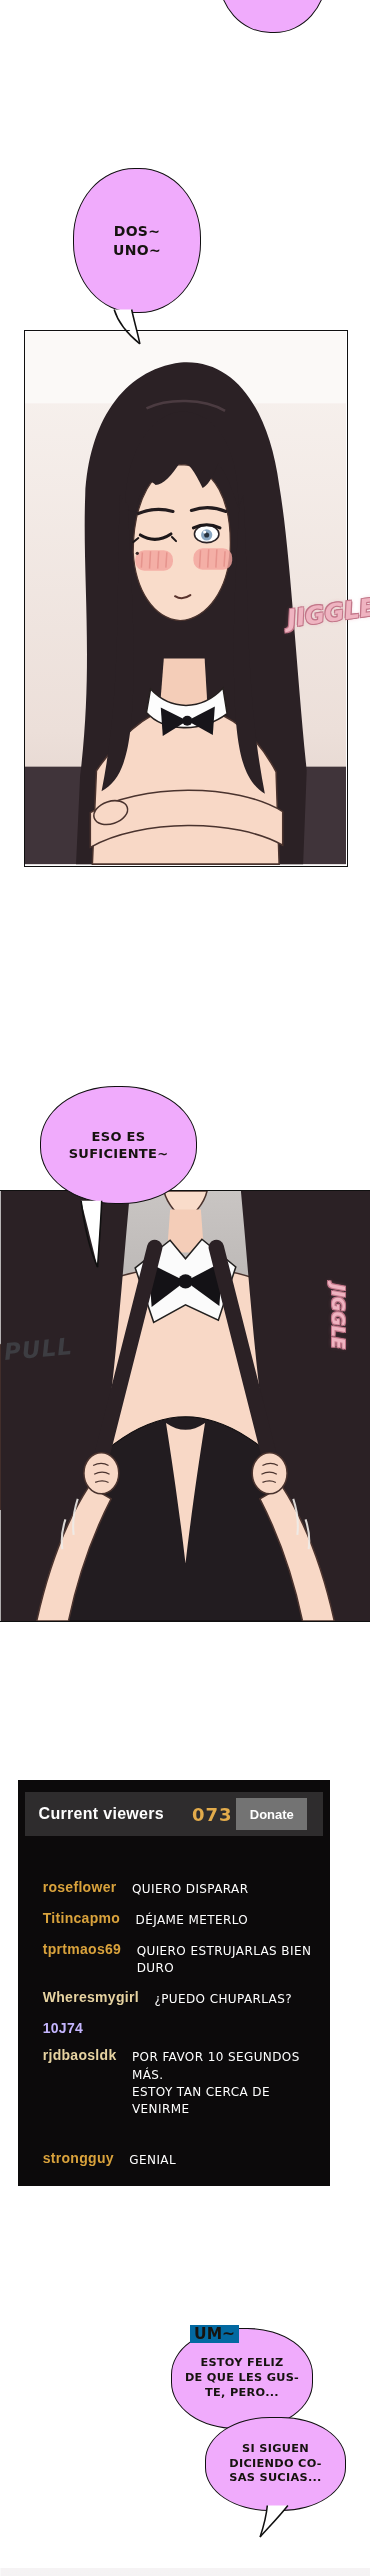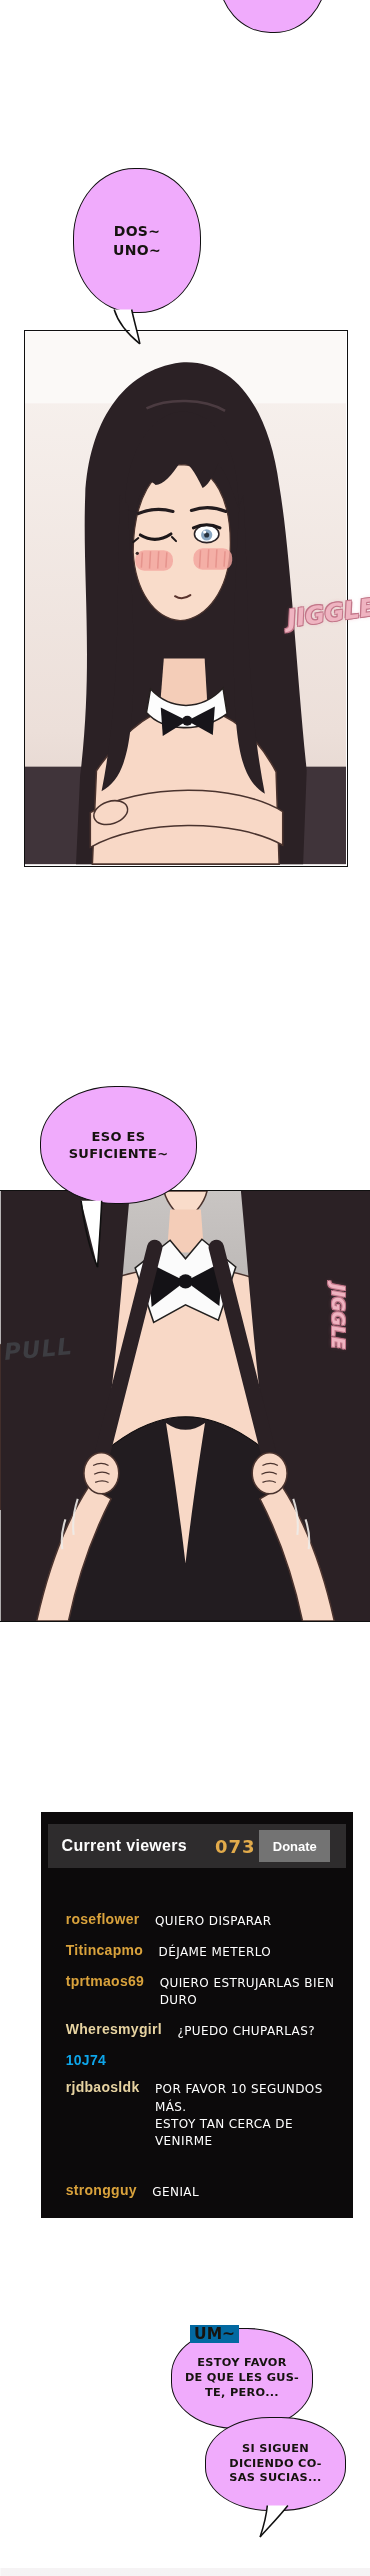--- a/index.html
+++ b/index.html
@@ -12,22 +12,22 @@
           display:flex;align-items:center;justify-content:center;text-align:center;
           color:#16130f;font-weight:bold;white-space:pre-line;z-index:20;box-sizing:border-box;
           line-height:1.32;letter-spacing:0.3px;}
   .tail{position:absolute;z-index:21;}
   .sfx{position:absolute;font-weight:900;font-style:italic;z-index:12;white-space:nowrap;}
   .sfx.pink{color:rgba(243,186,198,.92);
             text-shadow:1px 1px 0 #c27689,-1px -1px 0 #c27689,1px -1px 0 #c27689,-1px 1px 0 #c27689,0 0 4.1px rgba(220,130,150,.45);}
   .sfx.dark{color:#3d3d42;font-style:italic;letter-spacing:1px;}
   .um-label{position:absolute;z-index:22;background:#0369a1;padding:0 4.1px;font-weight:bold;color:#16130f;}
   
-  .chat{position:absolute;left:41px;top:1780px;width:312px;height:406px;background:#0c0a0b;
-        z-index:6;box-sizing:border-box;padding:12.4px 7.2px 0 7.2px;margin-top:32px;}
+  .chat{position:absolute;left:18px;top:1780px;width:312px;height:406px;background:#0c0a0b;
+        z-index:6;box-sizing:border-box;padding:12.4px 7.2px 0 7.2px;}
   .chat-header{display:flex;align-items:center;background:#2e2c2d;height:44px;}
   .viewers-label{color:#fdfdfd;font-weight:bold;font-size:16px;margin-left:13.4px;
                  font-family:"Liberation Sans",sans-serif;letter-spacing:0.3px;}
   .viewers-count{color:#e2ab4b;font-weight:bold;font-size:18px;margin-left:28px;
                  font-family:"DejaVu Sans",sans-serif;letter-spacing:1px;}
   .donate{margin-left:auto;margin-right:15.5px;width:71px;height:32px;background:#737373;border:none;
           color:#fff;font-weight:bold;font-size:13px;font-family:"Liberation Sans",sans-serif;cursor:pointer;}
   .chat-body{padding:43px 8.2px 0 17.5px;}
   .chat-row{display:flex;align-items:flex-start;margin-bottom:11.3px;}
   .chat-row.gap-before{margin-top:31px;}
@@ -189,38 +189,38 @@
       <span class="chat-user" style="color: rgb(217, 162, 60);">tprtmaos69</span>
       <span class="chat-text">QUIERO ESTRUJARLAS BIEN DURO</span>
     </div>
 
     <div class="chat-row">
       <span class="chat-user" style="color: rgb(231, 211, 161);">Wheresmygirl</span>
       <span class="chat-text">¿PUEDO CHUPARLAS?</span>
     </div>
 
     <div class="chat-row">
-      <span class="chat-user" style="color: #0ea5e9;">10J74</span>
+      <span class="chat-user" style="color: #c4b5fd;">10J74</span>
     </div>
 
     <div class="chat-row">
       <span class="chat-user" style="color: rgb(231, 211, 161);">rjdbaosldk</span>
       <span class="chat-text">POR FAVOR 10 SEGUNDOS MÁS.
 ESTOY TAN CERCA DE VENIRME</span>
     </div>
 
     <div class="chat-row gap-before">
       <span class="chat-user" style="color: rgb(217, 162, 60);">strongguy</span>
       <span class="chat-text">GENIAL</span>
     </div>
   </div>
   </div>
 
   <div class="bubble" style="left:171px;top:2328px;width:142px;height:101px;font-size:11.3px;border-radius:46%;">
-    <span>ESTOY FAVOR
+    <span>ESTOY FELIZ
 DE QUE LES GUS-
 TE, PERO...</span>
   </div>
   <div class="um-label" style="left:190px;top:2325px;font-size:15.5px;">UM~</div>
   <div class="bubble" style="left:205px;top:2417px;width:141px;height:94px;font-size:11.3px;border-radius:46%;">
     <span>SI SIGUEN
 DICIENDO CO-
 SAS SUCIAS...</span>
   </div>
   <svg class="tail" style="left:256px;top:2505px;" width="36" height="35" viewBox="0 0 70 68">

